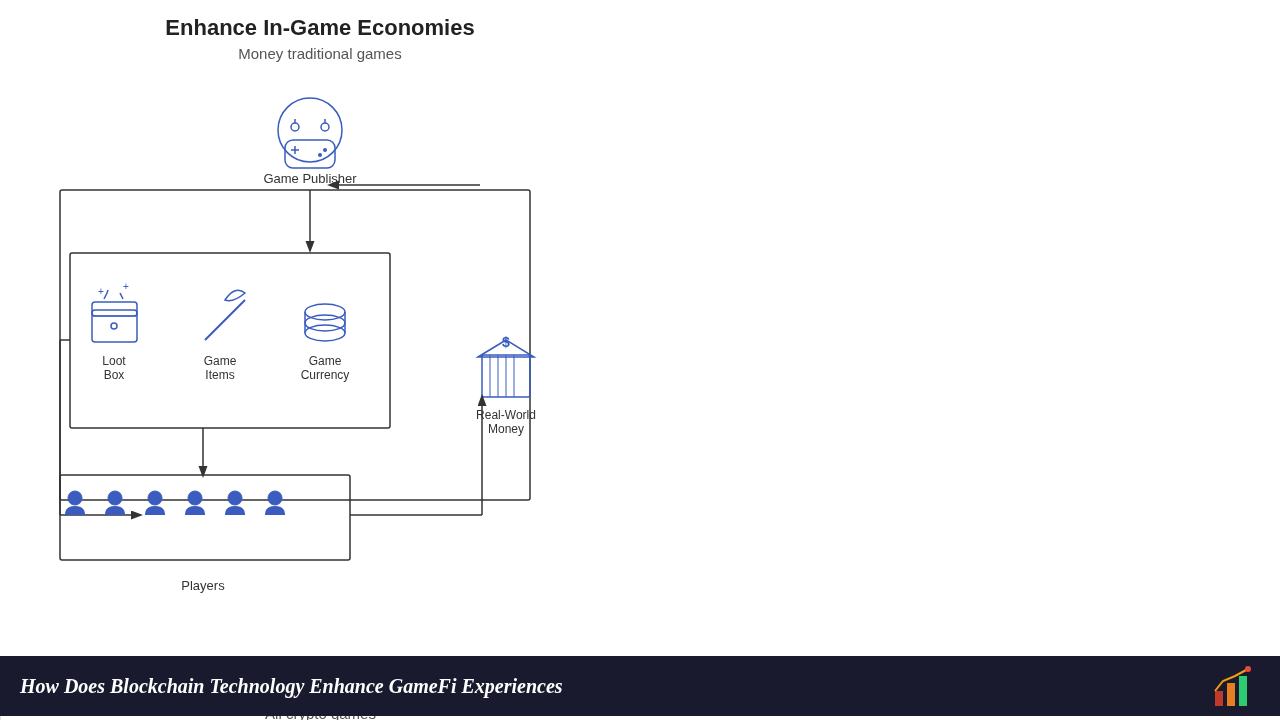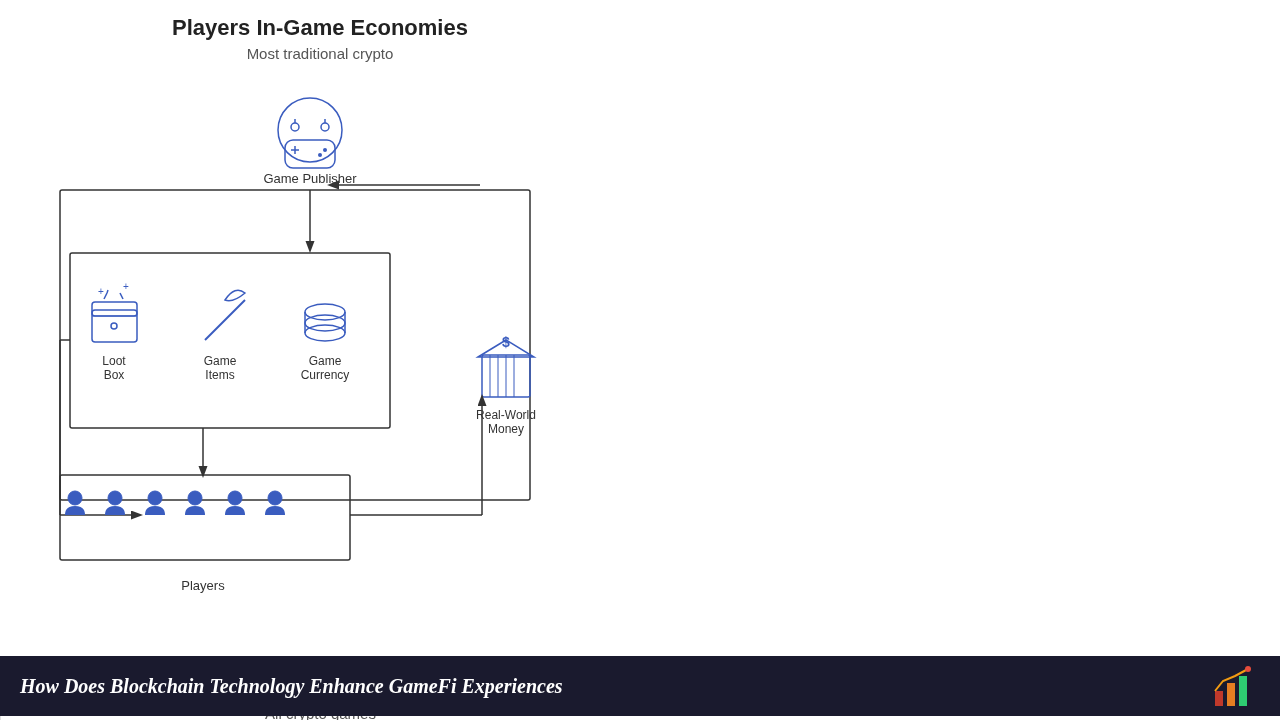--- a/index.html
+++ b/index.html
@@ -73,22 +73,22 @@
 
     .footer-icon {
       width: 50px;
       height: 50px;
     }
   </style>
 </head>
 <body>
 
 <div class="left-panel">
-  <div class="panel-title">Players In-Game Economies</div>
-  <div class="panel-subtitle">Most traditional crypto</div>
+  <div class="panel-title">Enhance In-Game Economies</div>
+  <div class="panel-subtitle">Money traditional games</div>
 
   <svg class="left-diagram" viewBox="0 0 600 570" xmlns="http://www.w3.org/2000/svg">
 
     <line x1="460" y1="110" x2="310" y2="110" stroke="#333" stroke-width="1.5" marker-end="url(#arrow)"></line>
 
     <circle cx="290" cy="55" r="32" fill="none" stroke="#3a5cbf" stroke-width="1.5"></circle>
 
     <rect x="265" y="65" width="50" height="28" rx="8" fill="none" stroke="#3a5cbf" stroke-width="1.5"></rect>
     <line x1="275" y1="79" x2="275" y2="71" stroke="#3a5cbf" stroke-width="1.5"></line>
     <line x1="271" y1="75" x2="279" y2="75" stroke="#3a5cbf" stroke-width="1.5"></line>

